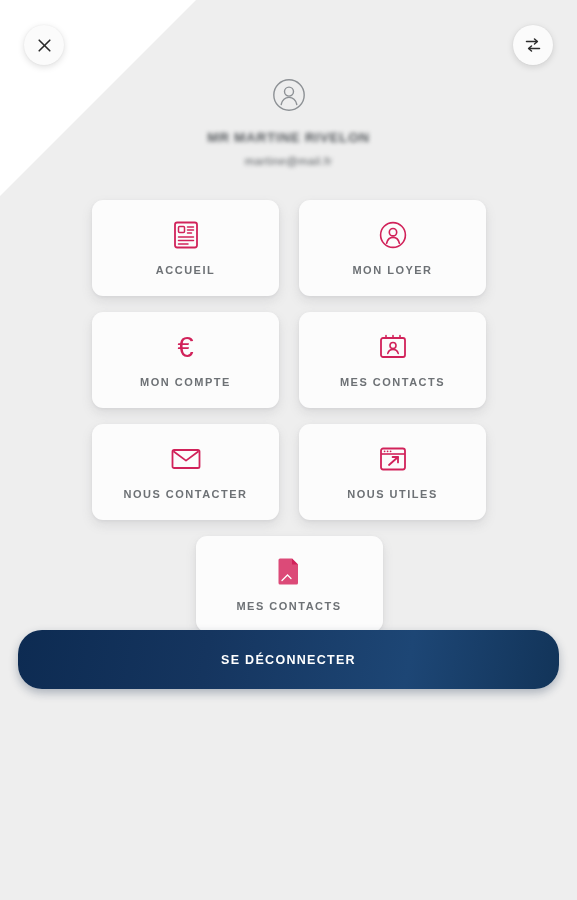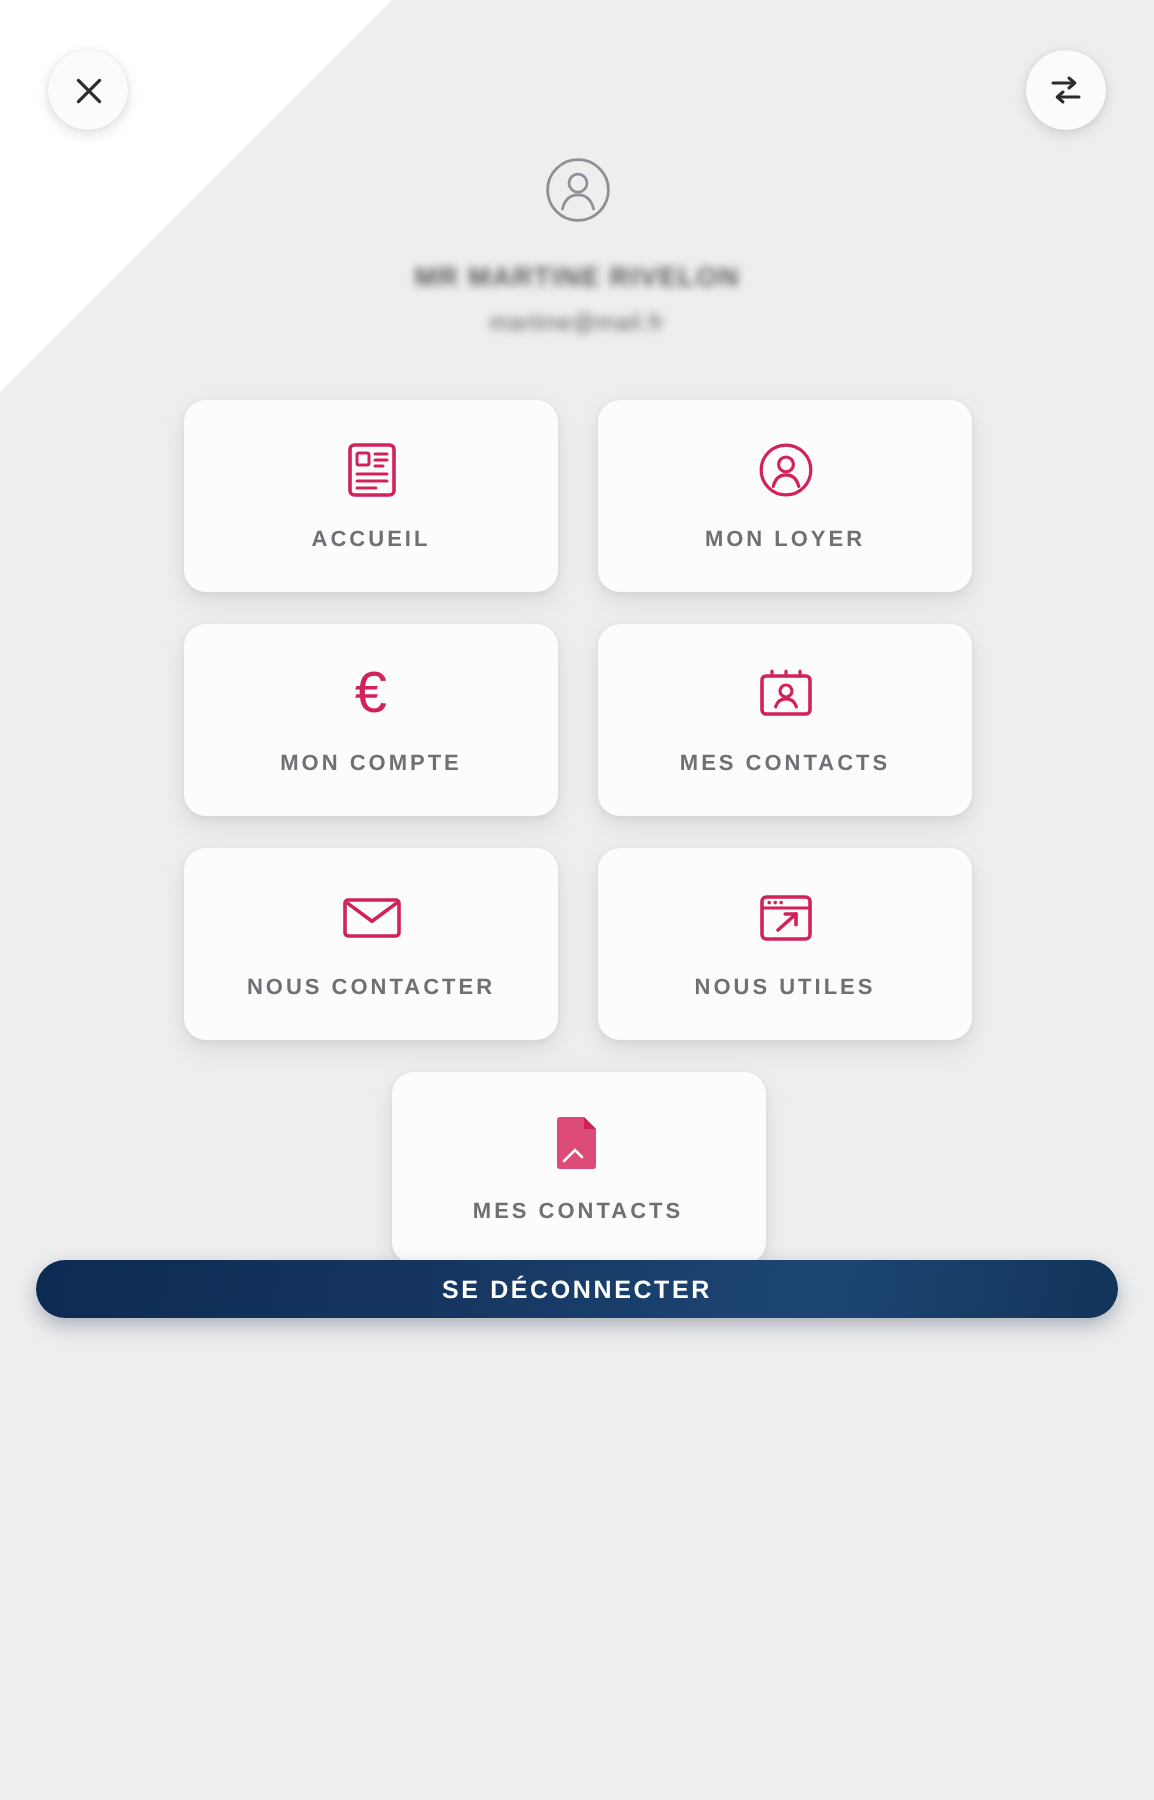--- a/index.html
+++ b/index.html
@@ -136,21 +136,21 @@
     white-space: nowrap;
     font-weight: bold;
   }
 
   
   #logout-button {
     position: absolute;
     left: 18px;
     top: 630px;
     width: 541px;
-    height: 29px;
+    height: 59px;
     border-radius: 24px;
     border: none;
     cursor: pointer;
     color: #ffffff;
     font-size: 12.5px;
     font-weight: bold;
     letter-spacing: 1.3px;
     background: linear-gradient(100deg, #0d2b52 0%, #15355f 35%, #1d4675 72%, #123459 100%);
     box-shadow: 0 4px 10px rgba(20,40,70,0.30);
     font-family: "Liberation Sans", sans-serif;

